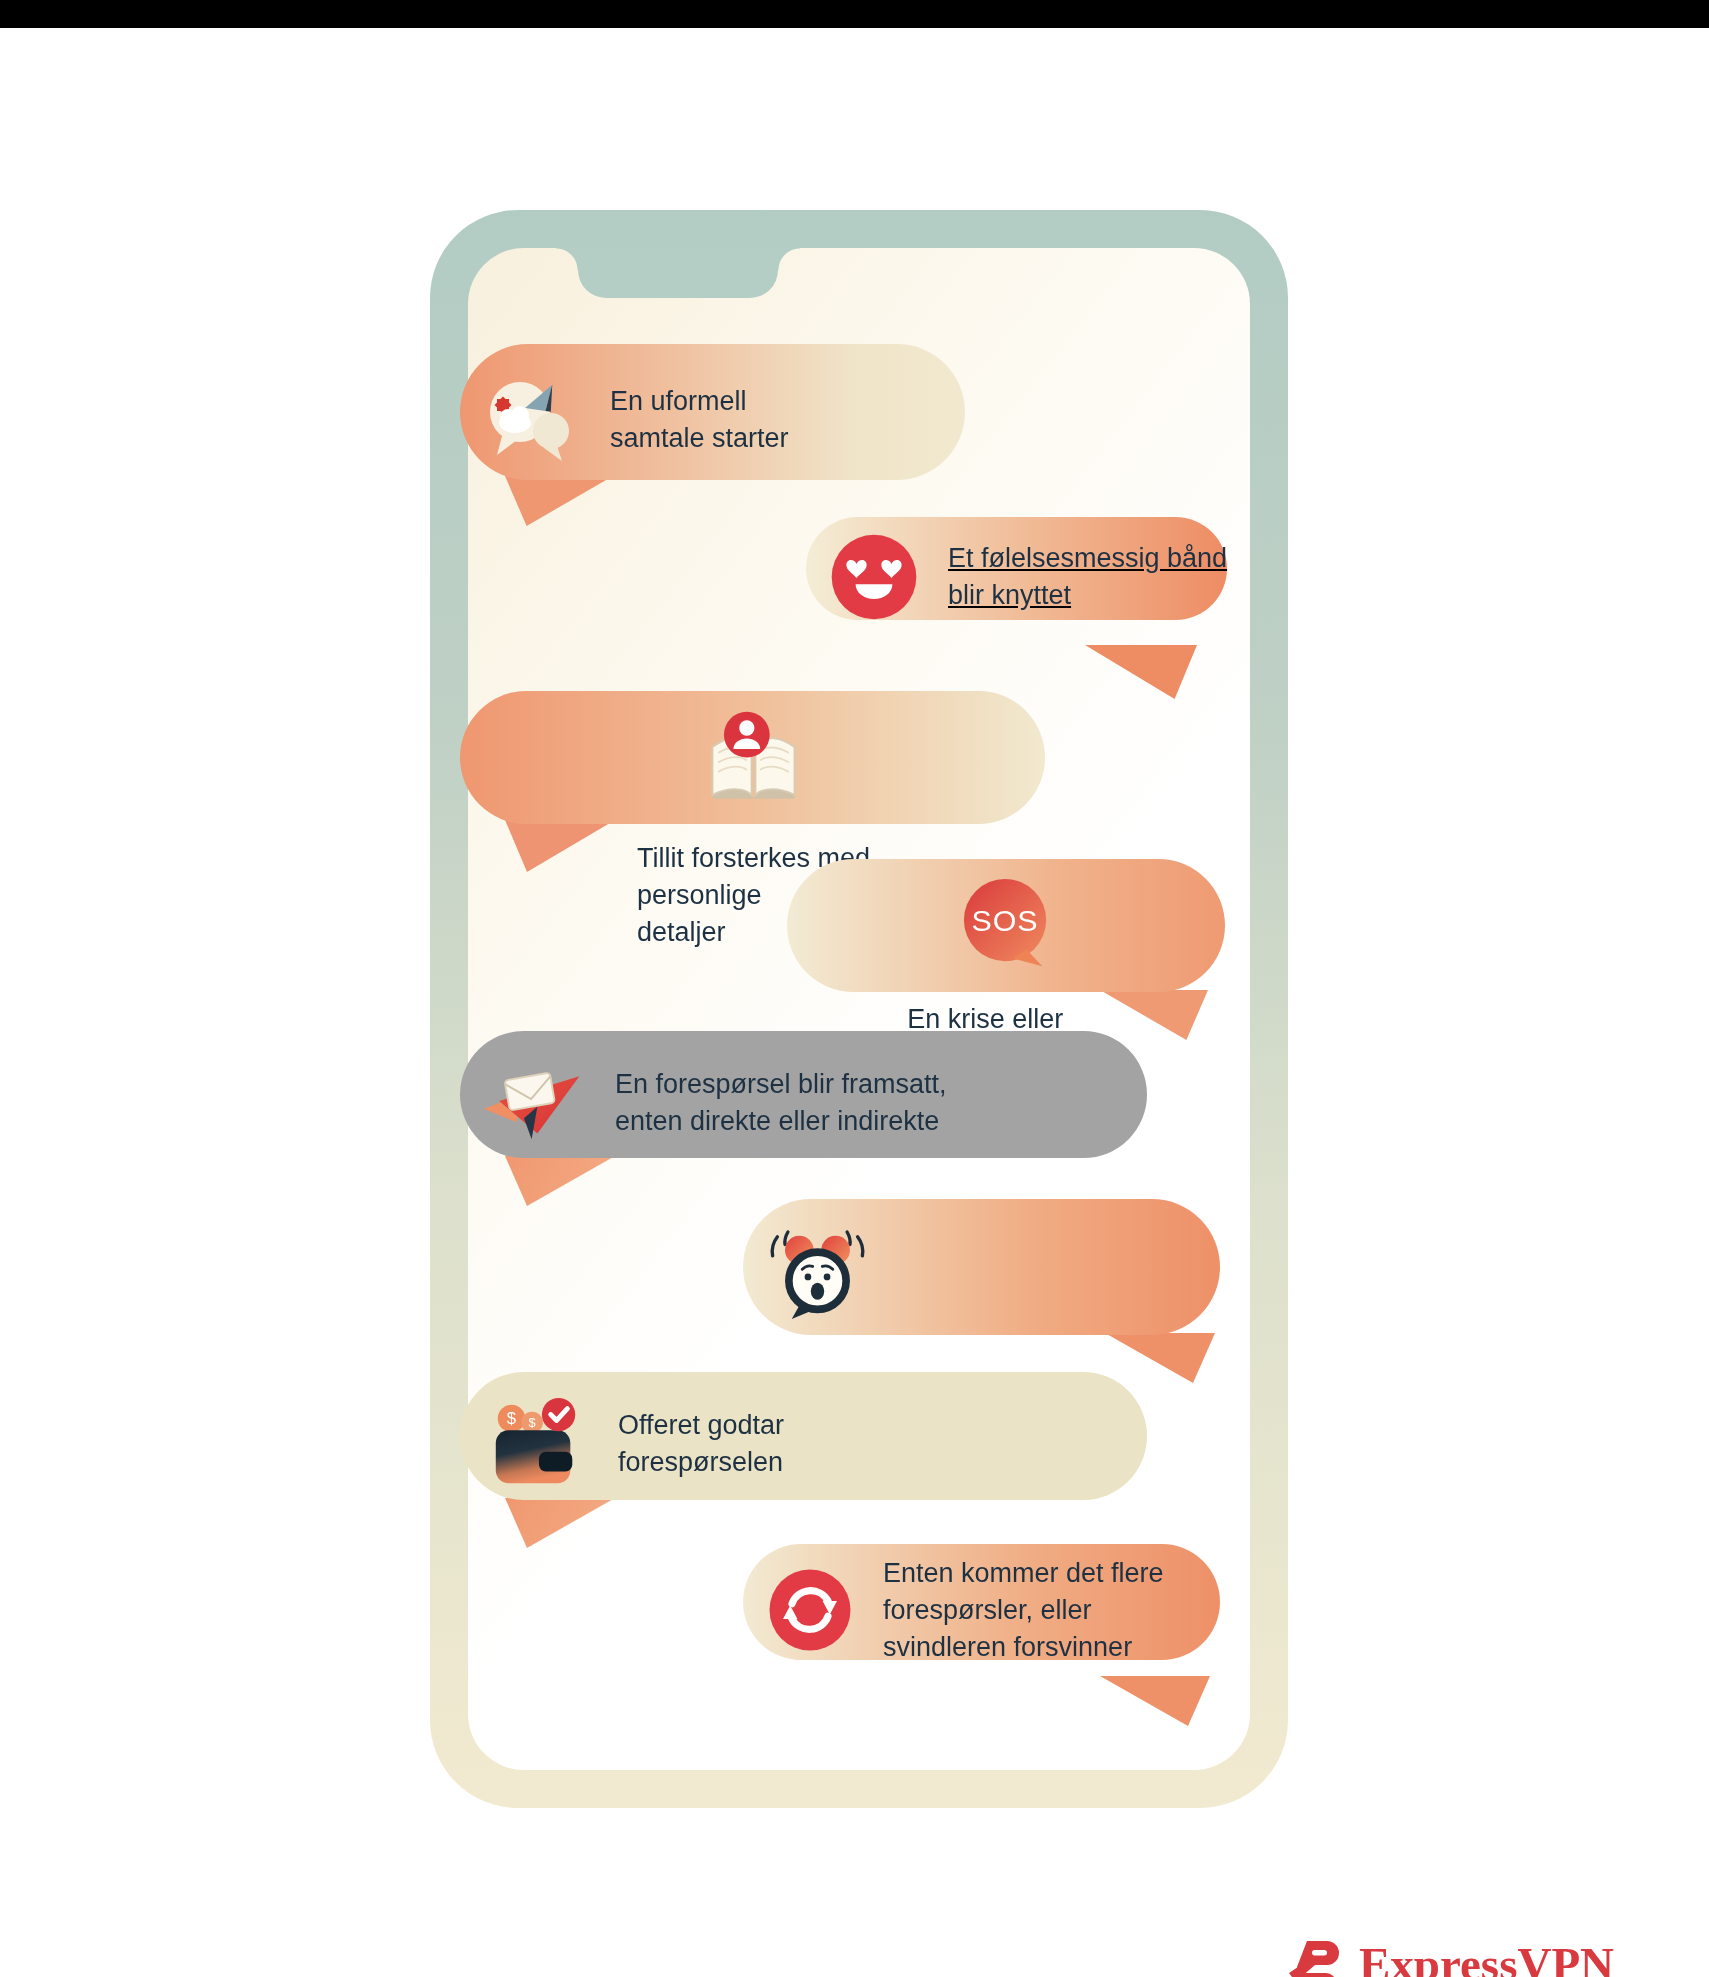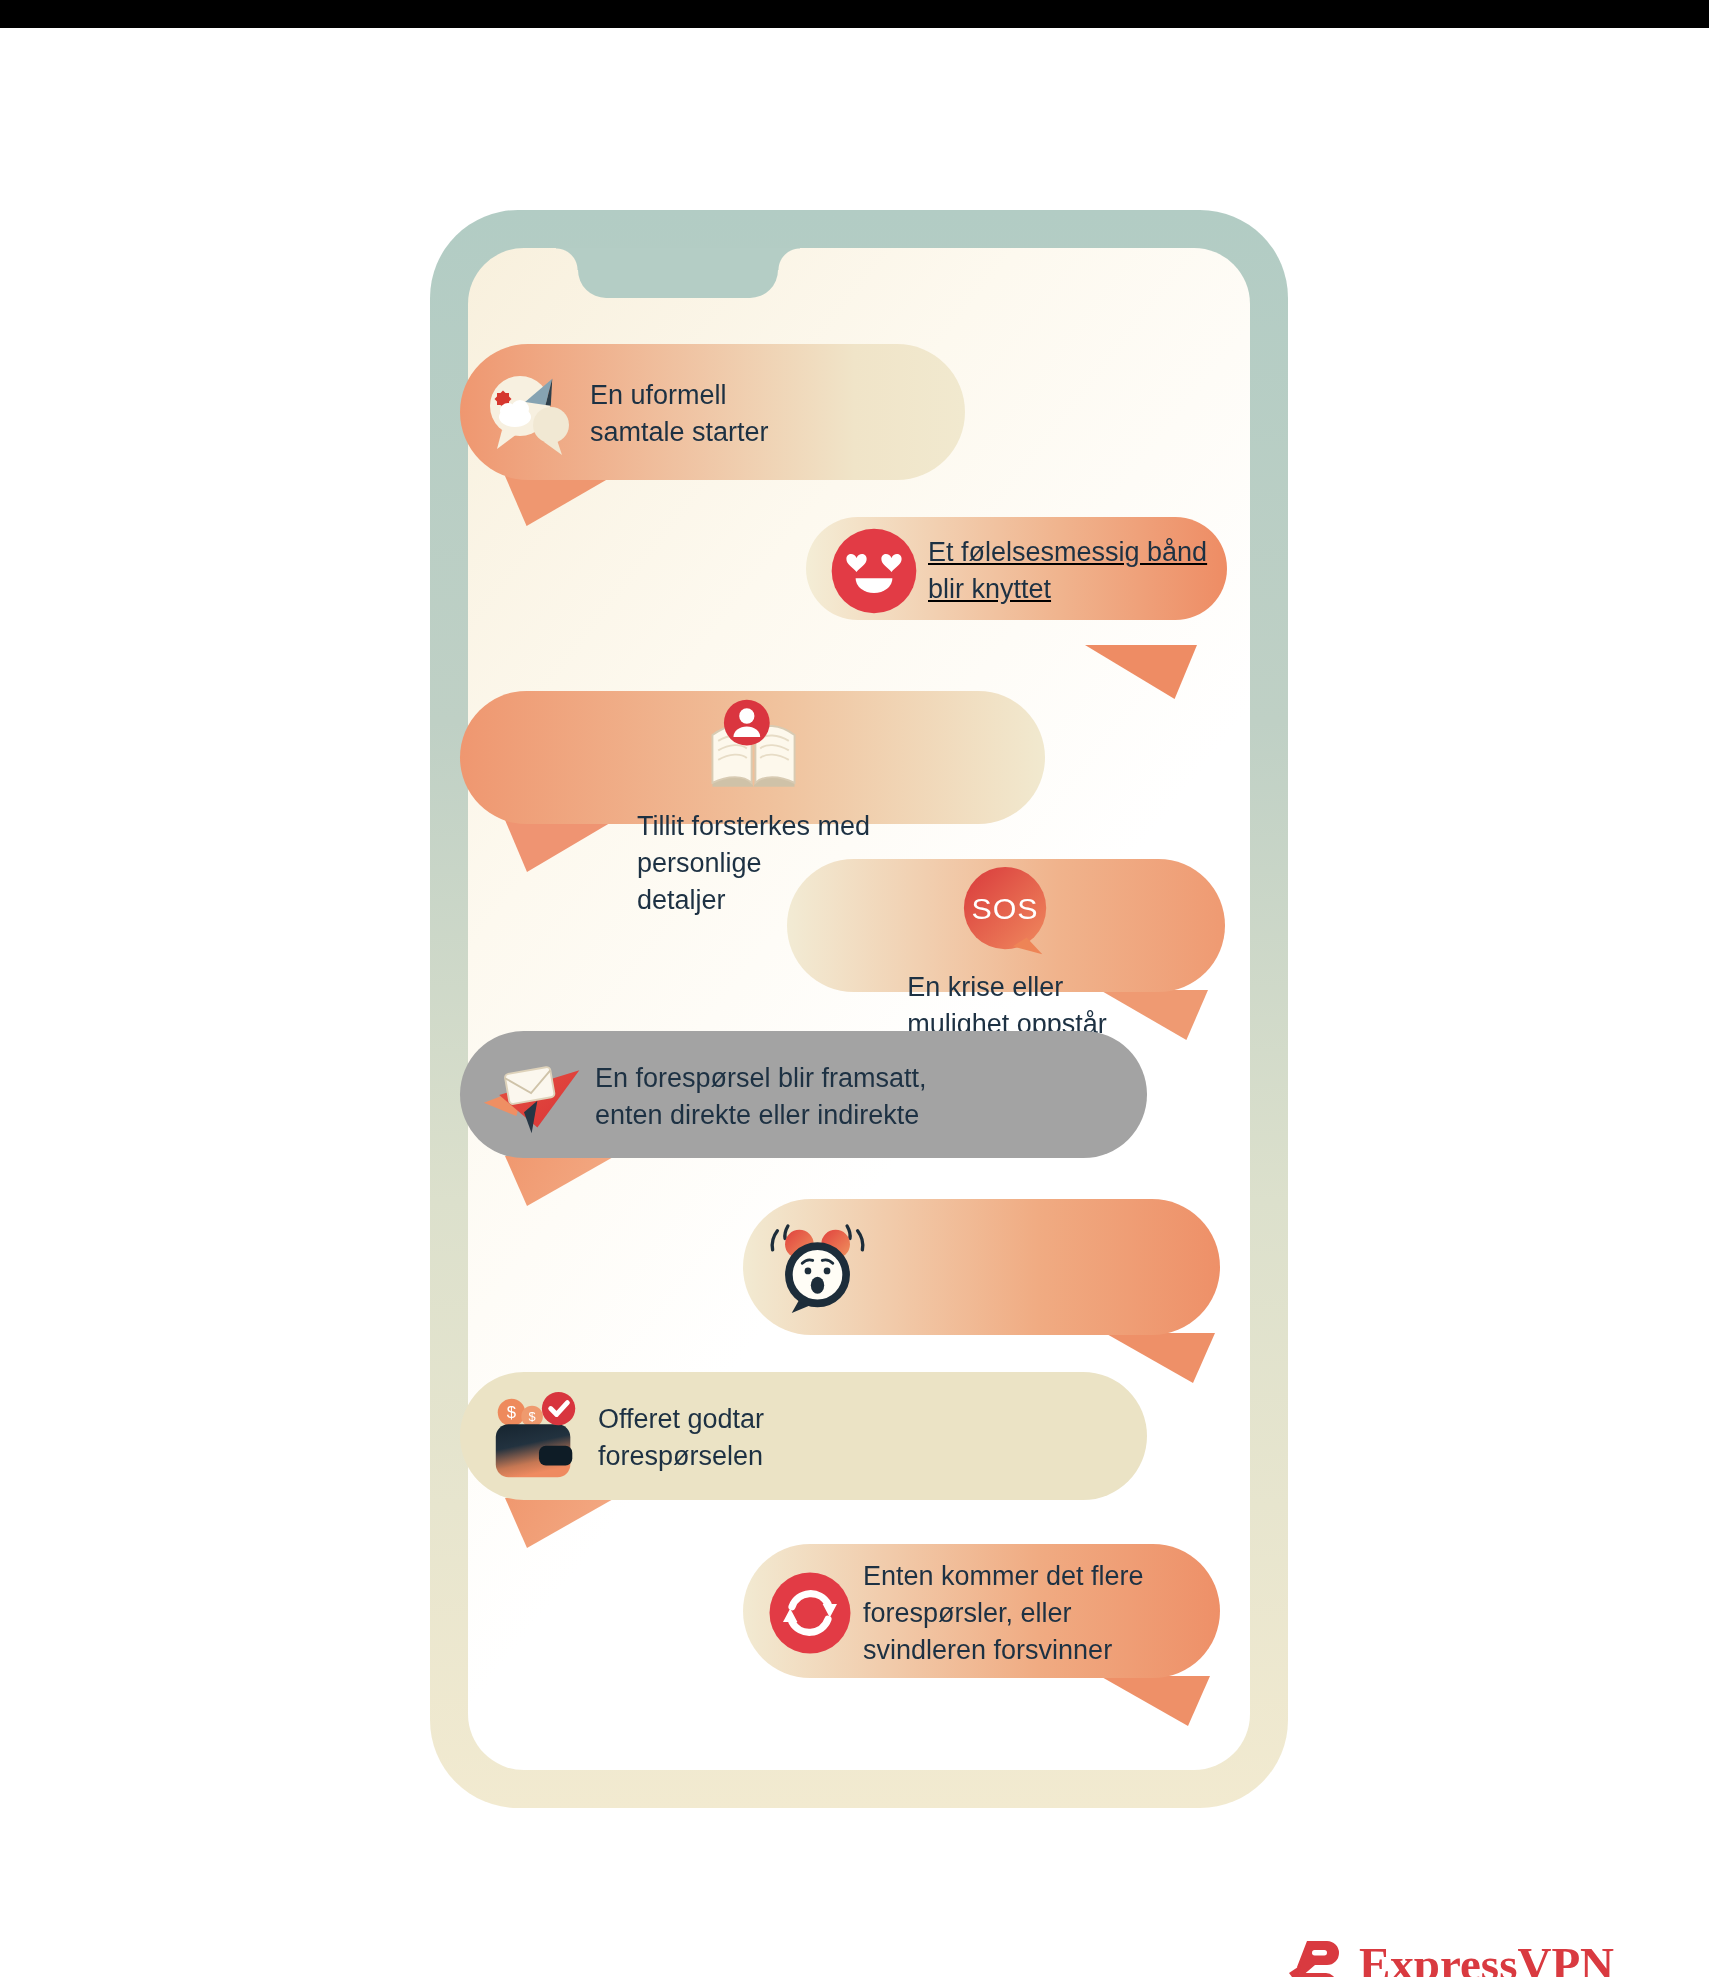--- a/index.html
+++ b/index.html
@@ -35,21 +35,21 @@
     background:radial-gradient(circle 22px at 0% 100%, transparent 21px, #b4cdc5 22px);
   }
   .notch::after {
     content:''; position:absolute; right:-22px; top:0; width:22px; height:22px;
     background:radial-gradient(circle 22px at 100% 100%, transparent 21px, #b4cdc5 22px);
   }
 
   
   .bubble {
     position:absolute; display:flex; align-items:center;
-    gap:8px; padding:4px 20px 0 22px; border-radius:68px; box-sizing:border-box;
+    gap:28px; padding:16px 20px 0 22px; border-radius:68px; box-sizing:border-box;
   }
   .bubble-text {
     white-space:pre; font-size:27px; line-height:37px; color:#1d3143; font-weight:400;
   }
   .tail { position:absolute; }
 
   .b1 { left:460px; top:344px;  width:505px; height:136px;
         background:linear-gradient(90deg,#ef9770 0%,#f0e4c8 78%,#f1e9cf 100%); }
   .t1 { left:505px; top:476px; width:108px; height:50px; background:#ef9770;
         clip-path:polygon(0 0,100% 0,20% 100%); }
@@ -77,21 +77,21 @@
   .b6 { left:743px; top:1199px; width:477px; height:136px;
         background:linear-gradient(90deg,#f2ead2 0%,#f0ab82 62%,#ee9068 100%); }
   .t6 { left:1105px; top:1333px; width:110px; height:50px; background:#ee9068;
         clip-path:polygon(0 0,100% 0,80% 100%); }
 
   .b7 { left:460px; top:1372px; width:687px; height:128px; background:#ebe3c5; }
   .t7 { left:505px; top:1498px; width:110px; height:50px;
         background:linear-gradient(120deg,#f0986f,#f3ab85);
         clip-path:polygon(0 0,100% 0,20% 100%); }
 
-  .b8 { left:743px; top:1544px; width:477px; height:134px;
+  .b8 { left:743px; top:1544px; width:477px; height:116px;
         background:linear-gradient(90deg,#f2ead2 0%,#f0ab82 62%,#ee9068 100%); }
   .t8 { left:1100px; top:1676px; width:110px; height:50px; background:#ee9068;
         clip-path:polygon(0 0,100% 0,80% 100%); }
 
   .icon-wrap { flex:0 0 auto; display:flex; }
 
   
   .brand { position:absolute; left:1283px; top:1937px; display:flex; align-items:flex-start; gap:16px; }
   .brand-word {
     font-family:"Liberation Serif", serif; font-weight:700;

